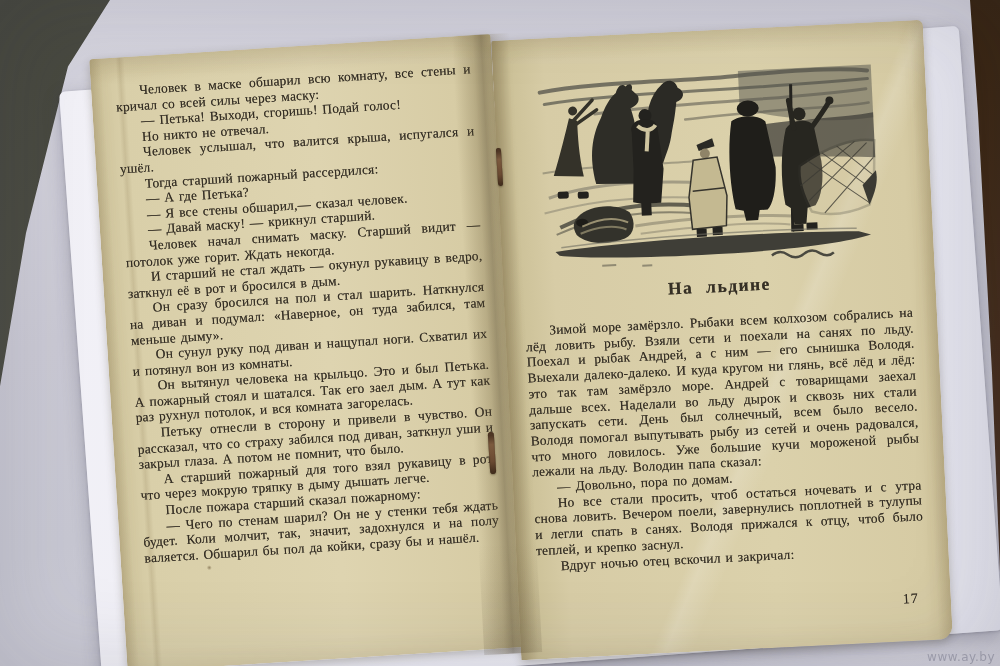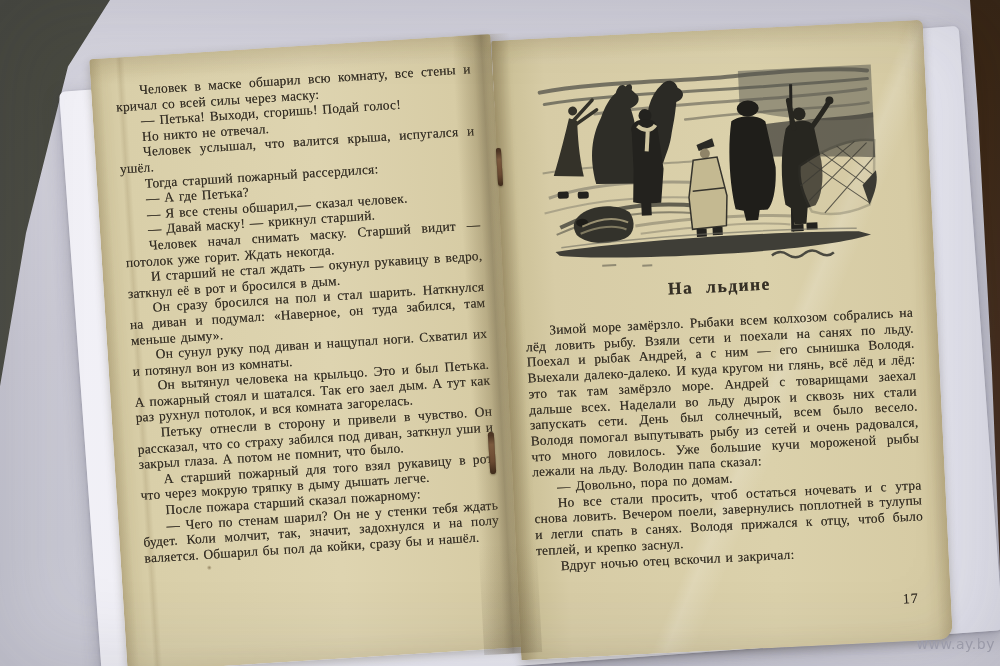--- a/index.html
+++ b/index.html
@@ -71,22 +71,22 @@
     font-size:13.4px; line-height:15.7px; letter-spacing:.2px; word-spacing:1.4px;
     text-shadow: 0 0 .4px rgba(50,44,32,.65); }
 
   .illus { position:absolute; left:40px; top:40px; width:340px; height:198px; }
   .story-title { position:absolute; left:0; right:0; top:246px; margin:0; text-align:center;
     font-size:17.5px; font-weight:bold; letter-spacing:1.5px; word-spacing:7px; color:#352f25;
     text-shadow: 0 0 .4px rgba(50,44,32,.6); }
   .pagenum { position:absolute; right:32px; top:570px; font-size:14px; letter-spacing:1px;
     text-shadow: 0 0 .4px rgba(50,44,32,.6); }
 
-  .watermark { position:absolute; right:5px; bottom:14px; z-index:6;
-    font-family:"DejaVu Sans","Liberation Sans",sans-serif; font-size:14px;
+  .watermark { position:absolute; right:5px; bottom:2px; z-index:6;
+    font-family:"DejaVu Sans","Liberation Sans",sans-serif; font-size:12px;
     color:#a3a3b1; letter-spacing:.5px; }
 </style>
 </head>
 <body>
 
 <div class="scene">
 
   <div class="bg-dark-left"></div>
   <div class="bg-dark-right"></div>
 

